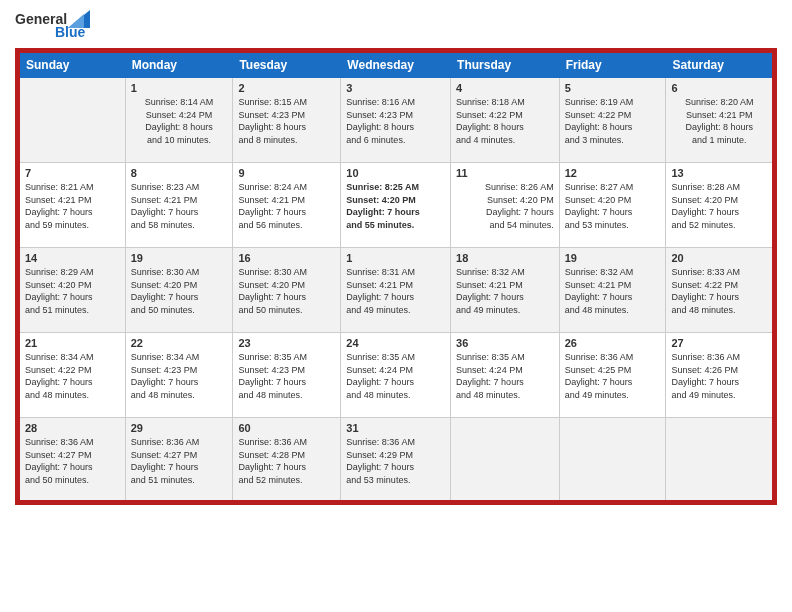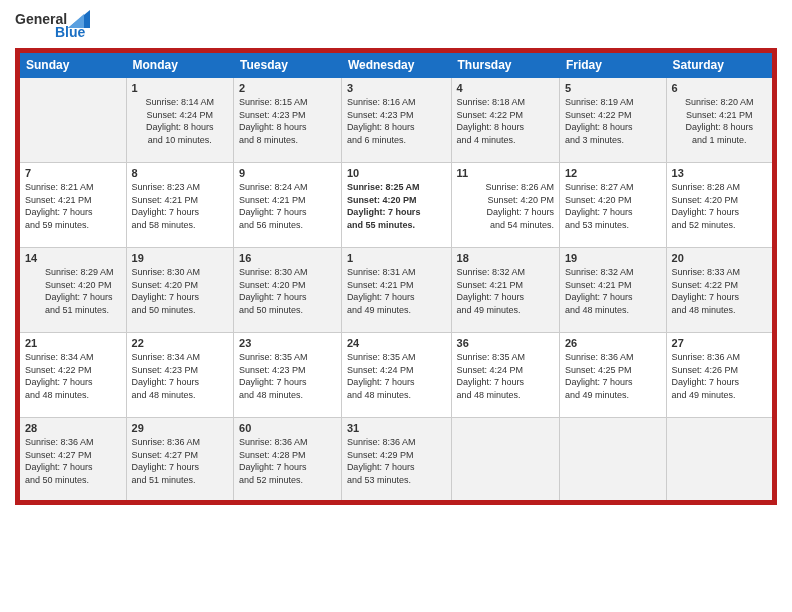--- a/index.html
+++ b/index.html
@@ -216,21 +216,21 @@
             <div class="day-number">13</div>
             <div class="day-info" style="white-space: pre-line;">Sunrise: 8:28 AM
 Sunset: 4:20 PM
 Daylight: 7 hours
 and 52 minutes.</div>
           </td>
         </tr>
         <tr>
           <td class="shaded">
             <div class="day-number">14</div>
-            <div class="day-info" style="white-space: pre-line; margin-left: 20px;">Sunrise: 8:29 AM
+            <div class="day-info" style="white-space: pre-line;">Sunrise: 8:29 AM
 Sunset: 4:20 PM
 Daylight: 7 hours
 and 51 minutes.</div>
           </td>
           <td class="shaded">
             <div class="day-number">19</div>
             <div class="day-info" style="white-space: pre-line;">Sunrise: 8:30 AM
 Sunset: 4:20 PM
 Daylight: 7 hours
 and 50 minutes.</div>

